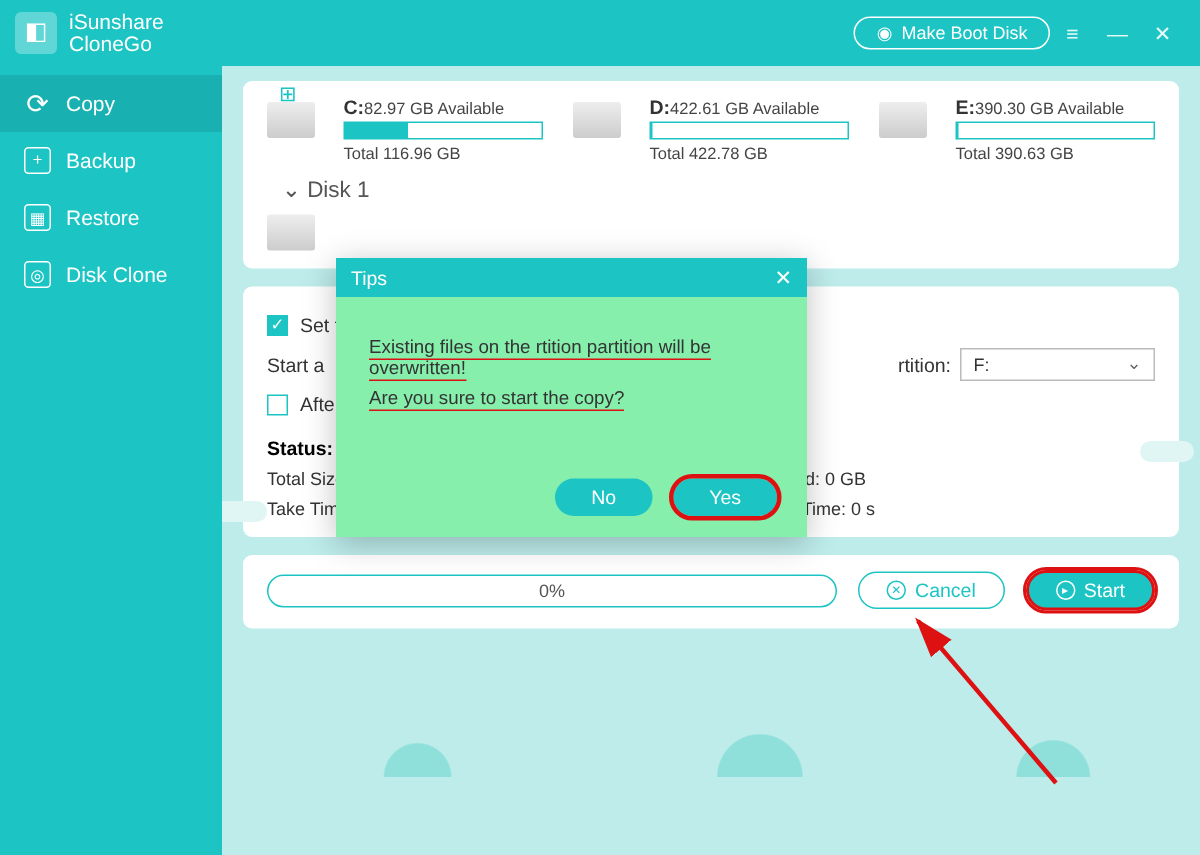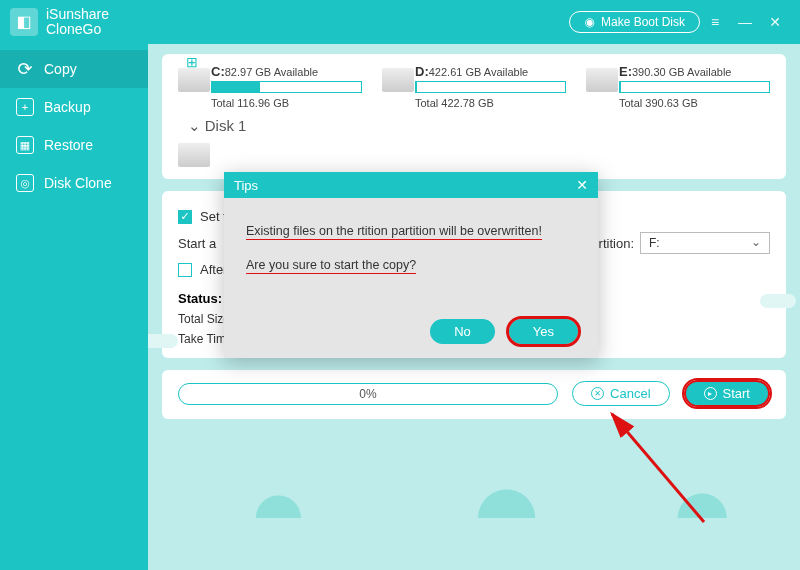--- a/index.html
+++ b/index.html
@@ -12,21 +12,21 @@
   .win-btn { width: 30px; text-align: center; font-size: 14px; opacity: .9; }
   .app-body { display: flex; height: calc(570px - 44px); }
   .sidebar { width: 148px; background: #1cc4c4; padding-top: 6px; }
   .side-item { display: flex; align-items: center; gap: 10px; padding: 10px 16px; color: #fff; font-size: 14px; }
   .side-item.active { background: #18b0b0; }
   .side-icon { width: 18px; height: 18px; display:inline-flex; align-items:center; justify-content:center; border:1.5px solid #fff; border-radius:3px; font-size:11px;}
   .side-icon.refresh { border:none; font-size:18px; }
   .main { flex: 1; background: #bdeceb; position: relative; padding: 10px 14px 0 14px; overflow:hidden; }
   .card { background: #fff; border-radius: 6px; padding: 10px 16px 12px; margin-bottom: 12px; }
   .disks-row { display: flex; gap: 20px; }
-  .disk { flex: 1; display: flex; gap: 1px; }
+  .disk { flex: 1; display: flex; gap: 19px; }
   .disk-icon { width: 32px; height: 24px; background: linear-gradient(#eee,#ccc); border-radius:2px; margin-top:4px; position:relative;}
   .disk-icon.win::before{content:"⊞"; position:absolute; top:-14px; left:8px; color:#1cc4c4; font-size:14px;}
   .disk-info { flex:1; font-size: 11px; color:#444;}
   .disk-letter { font-weight:bold; font-size:13px; color:#333;}
   .usage-bar { width: 100%; height: 12px; border:1px solid #1cc4c4; margin:2px 0 4px; position:relative; background:#fff;}
   .usage-fill { height:100%; background:#1cc4c4; }
   .disk1-head { color:#555; font-size:15px; margin:8px 0 4px 10px; }
   .opts .row { display:flex; align-items:center; gap:8px; font-size:13px; color:#333; margin:8px 0;}
   .chk { width:14px; height:14px; border:1px solid #1cc4c4; display:inline-flex; align-items:center; justify-content:center; font-size:11px; color:#fff;}
   .chk.on { background:#1cc4c4;}
@@ -36,21 +36,21 @@
   .status-row { display:flex; font-size:12px; color:#333; }
   .status-col { flex:1; }
   .status-head { font-weight:bold; font-size:13px; margin-bottom:6px;}
   .footer-card { display:flex; align-items:center; gap:14px; }
   .progress { flex:1; height:22px; border:1px solid #1cc4c4; border-radius:12px; display:flex; align-items:center; justify-content:center; font-size:12px; color:#555;}
   .pill-btn { border:1px solid #1cc4c4; border-radius:14px; padding:4px 18px; font-size:13px; display:flex; align-items:center; gap:6px; }
   .pill-btn.cancel { color:#1cc4c4; background:#fff;}
   .pill-btn.start { background:#1cc4c4; color:#fff; border:2px solid #d11; outline:2px solid #d11; }
   .pill-btn .circ { width:13px; height:13px; border:1.5px solid currentColor; border-radius:50%; display:inline-flex; align-items:center; justify-content:center; font-size:8px;}
   
-  .modal { position:absolute; left:224px; top:172px; width:374px; background:#e5e5e5; box-shadow:0 4px 20px rgba(0,0,0,.25);}
+  .modal { position:absolute; left:224px; top:172px; width:314px; background:#86efac; box-shadow:0 4px 20px rgba(0,0,0,.25);}
   .modal-title { background:#1cc4c4; color:#fff; padding:5px 10px; font-size:13px; display:flex; align-items:center;}
   .modal-title .x { margin-left:auto; font-size:14px;}
   .modal-body { padding:26px 22px 12px; font-size:12.5px; color:#333; min-height:160px; position:relative;}
   .underline-red { border-bottom:1.5px solid #d11; display:inline; padding-bottom:1px;}
   .modal-btns { position:absolute; right:20px; bottom:14px; display:flex; gap:14px;}
   .mbtn { border-radius:14px; padding:5px 24px; font-size:13px; color:#fff; }
   .mbtn.no { background:#1cc4c4;}
   .mbtn.yes { background:#1cc4c4; outline:3px solid #d11;}
   
   .hills { position:absolute; left:0; right:0; bottom:52px; height:40px; background: radial-gradient(circle at 20% 100%, #8fe0da 22px, transparent 23px), radial-gradient(circle at 55% 100%, #8fe0da 28px, transparent 29px), radial-gradient(circle at 85% 100%, #8fe0da 24px, transparent 25px);}
@@ -198,19 +198,19 @@
   </div>
 </div>
 
 <div class="modal">
   <div class="modal-title">
     <span>Tips</span>
     <span class="x">✕</span>
   </div>
   <div class="modal-body">
     <div><span class="underline-red">Existing files on the rtition partition will be overwritten!</span></div>
-    <div style="margin-top:20px"><span class="underline-red">Are you sure to start the copy?</span></div>
+    <div style="margin-top:6px"><span class="underline-red">Are you sure to start the copy?</span></div>
     <div class="modal-btns">
       <div class="mbtn no"><span>No</span></div>
       <div class="mbtn yes"><span>Yes</span></div>
     </div>
   </div>
 </div>
 
 </body></html>

